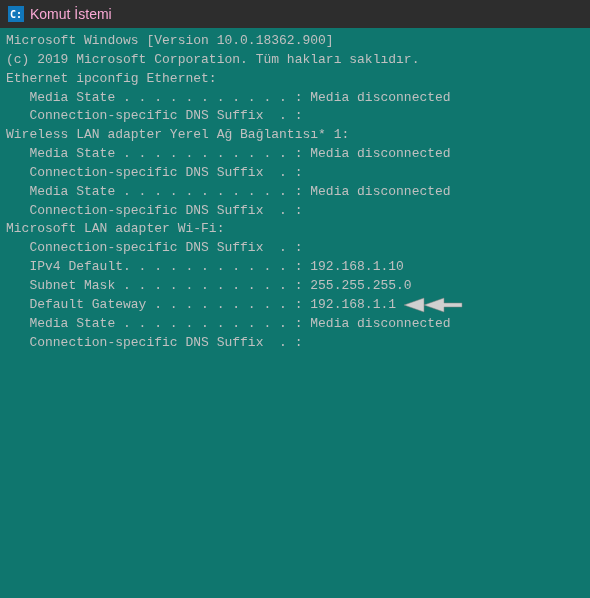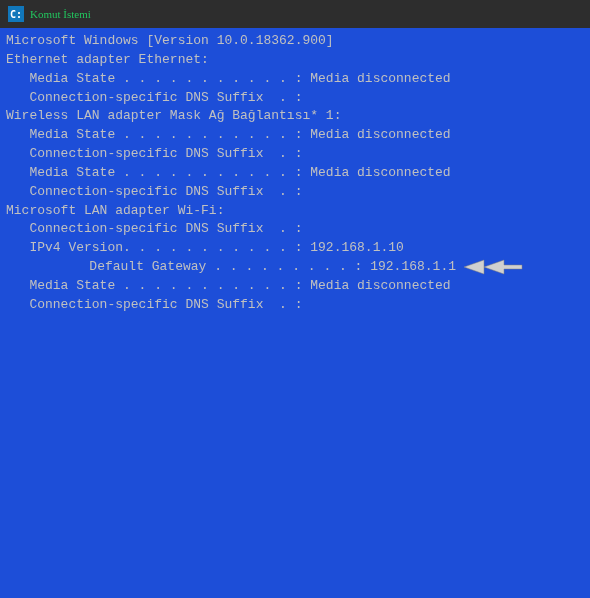--- a/index.html
+++ b/index.html
@@ -30,80 +30,81 @@
 
     .title-bar-icon {
       width: 16px;
       height: 16px;
       display: flex;
       align-items: center;
       justify-content: center;
     }
 
     .title-bar-text {
-      color: #22c55e;
-      font-family: Liberation Serif, serif;
-      font-size: 11px;
+      color: #f9a8d4;
+      font-family: Liberation Sans, sans-serif;
+      font-size: 14px;
     }
 
     .terminal-content {
-      background: #1d4ed8;
+      background: #0f766e;
       padding: 4px 6px;
       height: calc(598px - 28px);
       overflow: hidden;
       line-height: 1.45;
     }
 
     .line {
       white-space: pre;
       color: #c0c0c0;
     }
 
     .highlighted-line {
       position: relative;
-      text-align: center;
     }
   </style>
 </head>
 <body>
 
 <div class="title-bar">
   <div class="title-bar-icon">
     <svg width="16" height="16" viewBox="0 0 16 16">
       <rect width="16" height="16" fill="#1177bb"></rect>
       <text x="2" y="12" font-size="10" fill="white" font-family="monospace" font-weight="bold">C:</text>
     </svg>
   </div>
   <span class="title-bar-text">Komut İstemi</span>
 </div>
 
 <div class="terminal-content" id="terminal">
     <div class="line">Microsoft Windows [Version 10.0.18362.900]</div>
+    <div class="line">(c) 2019 Microsoft Corporation. Tüm hakları saklıdır.</div>
     <div class="line"></div>
     <div class="line"></div>
     <div class="line"></div>
     <div class="line"></div>
-    <div class="line">Ethernet adapter Ethernet:</div>
+    <div class="line">Ethernet ipconfig Ethernet:</div>
     <div class="line"></div>
     <div class="line">   Media State . . . . . . . . . . . : Media disconnected</div>
     <div class="line">   Connection-specific DNS Suffix  . :</div>
     <div class="line"></div>
-    <div class="line">Wireless LAN adapter Mask Ağ Bağlantısı* 1:</div>
+    <div class="line">Wireless LAN adapter Yerel Ağ Bağlantısı* 1:</div>
     <div class="line"></div>
     <div class="line">   Media State . . . . . . . . . . . : Media disconnected</div>
     <div class="line">   Connection-specific DNS Suffix  . :</div>
     <div class="line"></div>
     <div class="line"></div>
     <div class="line">   Media State . . . . . . . . . . . : Media disconnected</div>
     <div class="line">   Connection-specific DNS Suffix  . :</div>
     <div class="line"></div>
     <div class="line">Microsoft LAN adapter Wi-Fi:</div>
     <div class="line"></div>
     <div class="line">   Connection-specific DNS Suffix  . :</div>
-    <div class="line">   IPv4 Version. . . . . . . . . . . : 192.168.1.10</div>
+    <div class="line">   IPv4 Default. . . . . . . . . . . : 192.168.1.10</div>
+    <div class="line">   Subnet Mask . . . . . . . . . . . : 255.255.255.0</div>
     <div class="highlighted-line" style="position: relative;"><span class="line">   Default Gateway . . . . . . . . . : 192.168.1.1</span><span style="margin-left: 8px;"><svg width="60" height="18" viewBox="0 0 60 18" style="vertical-align:middle;">
         <polygon points="20,9 40,2 40,7 58,7 58,11 40,11 40,16" fill="#d0d0d0" stroke="#808080" stroke-width="0.5"></polygon>
         <polygon points="0,9 20,2 20,16" fill="#d0d0d0" stroke="#808080" stroke-width="0.5"></polygon>
       </svg></span></div>
     <div class="line"></div>
     <div class="line"></div>
     <div class="line">   Media State . . . . . . . . . . . : Media disconnected</div>
     <div class="line">   Connection-specific DNS Suffix  . :</div>
   </div>
 

